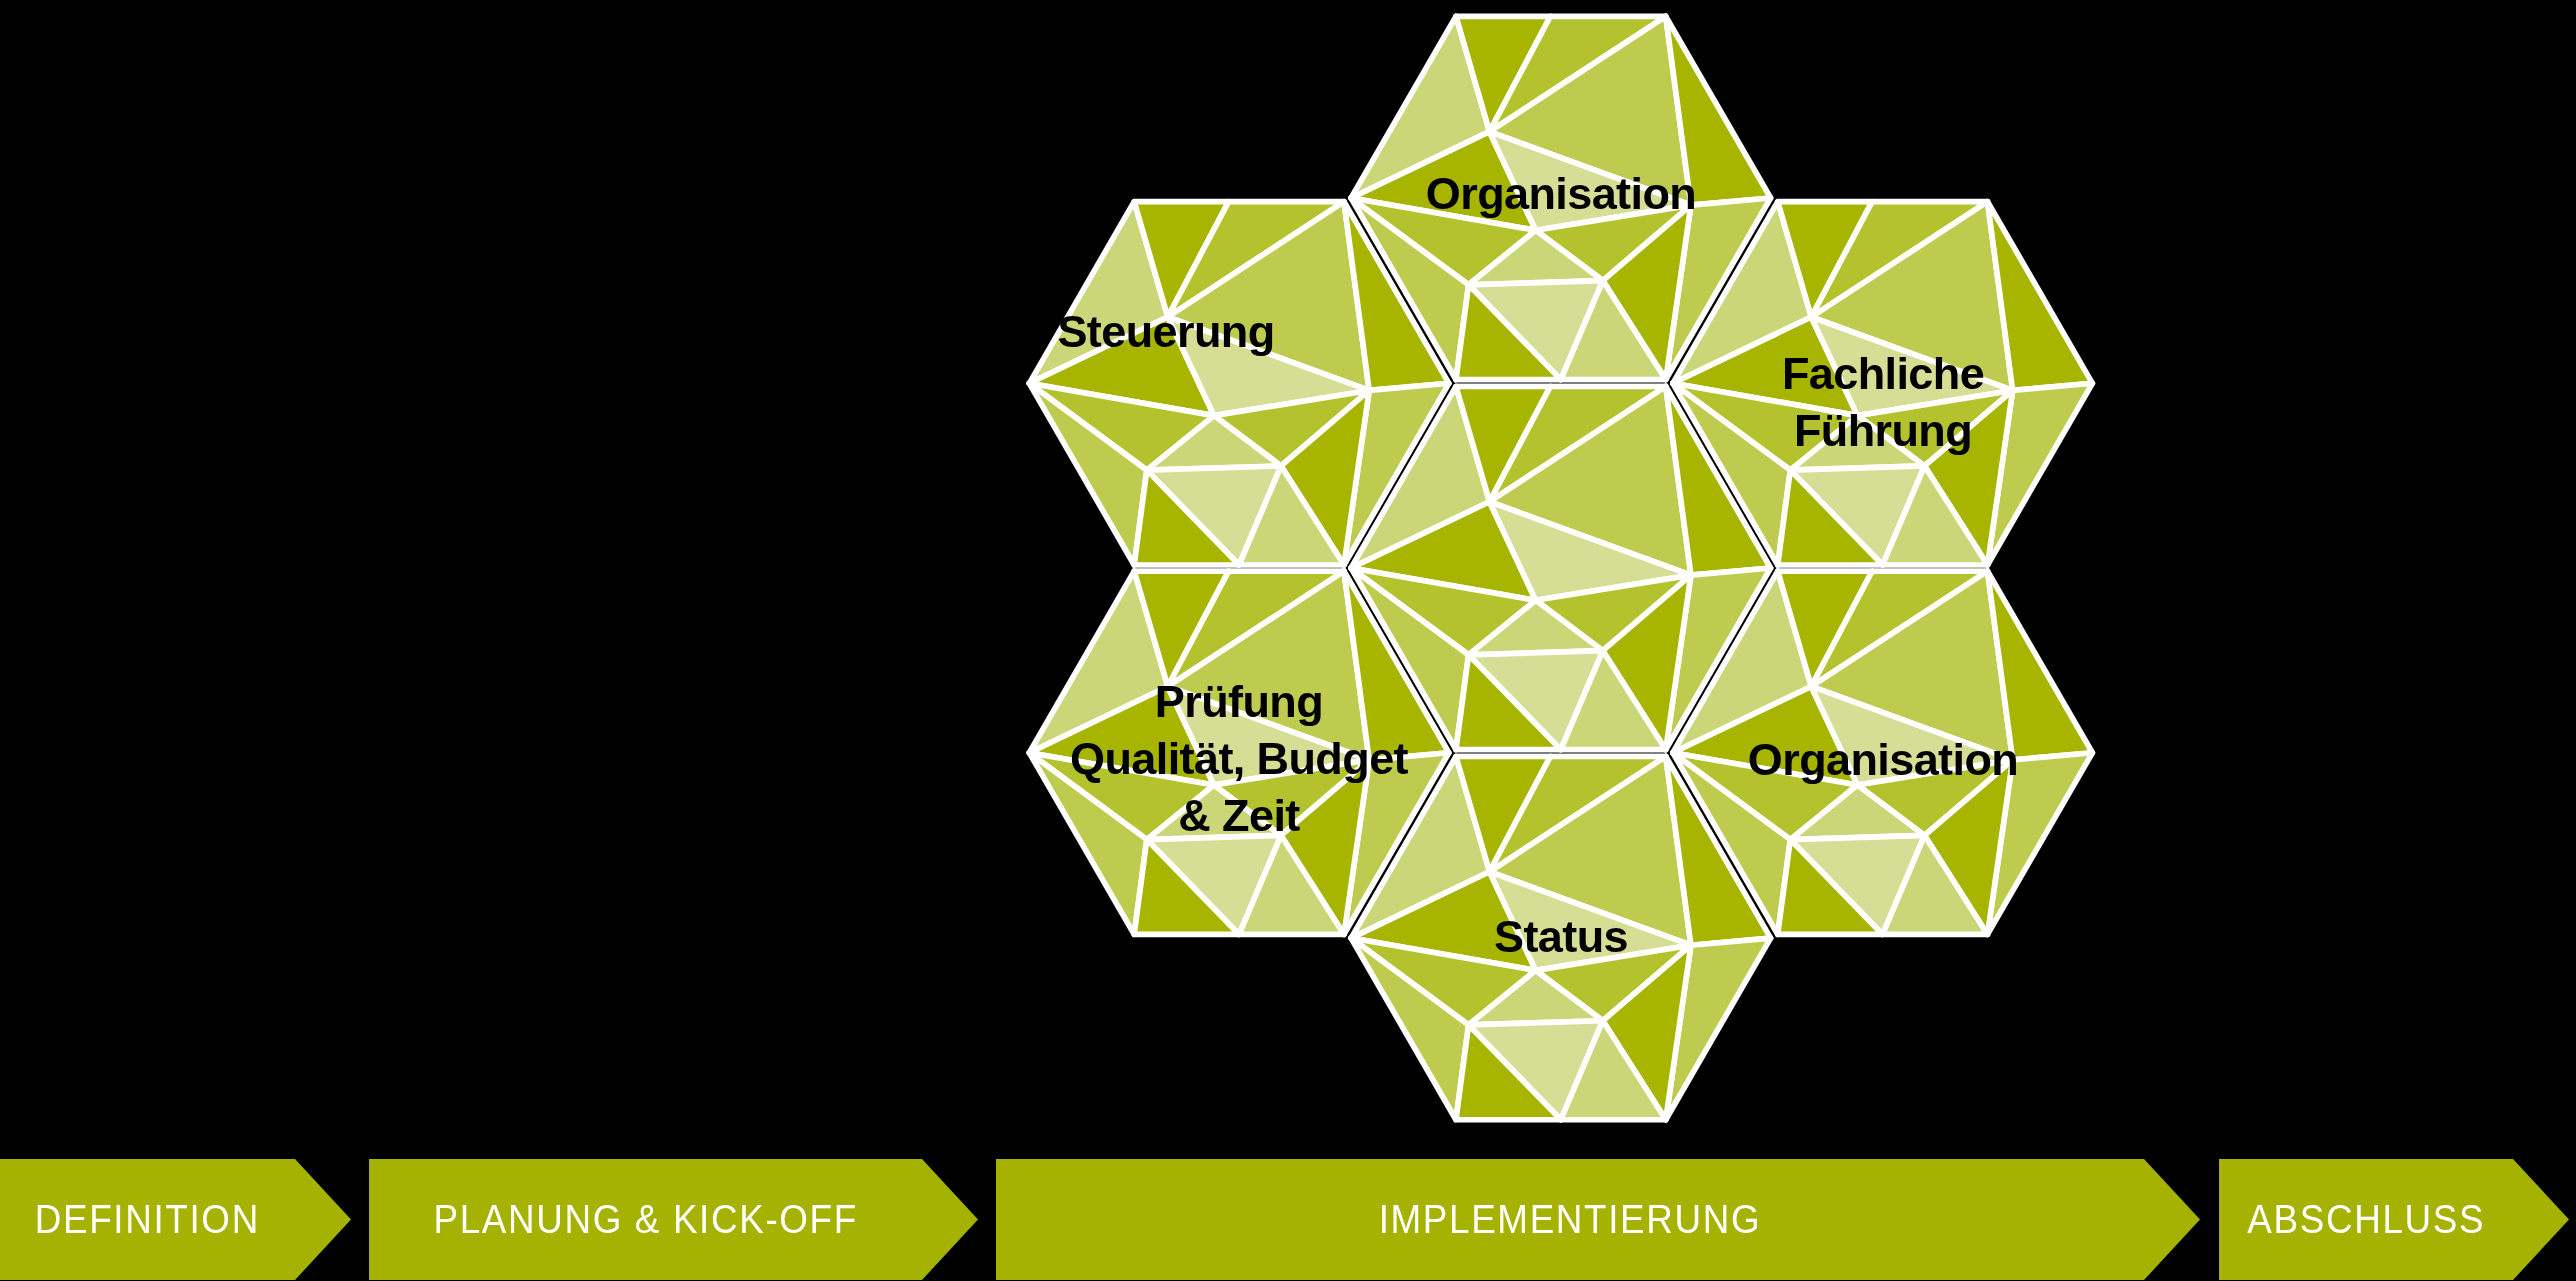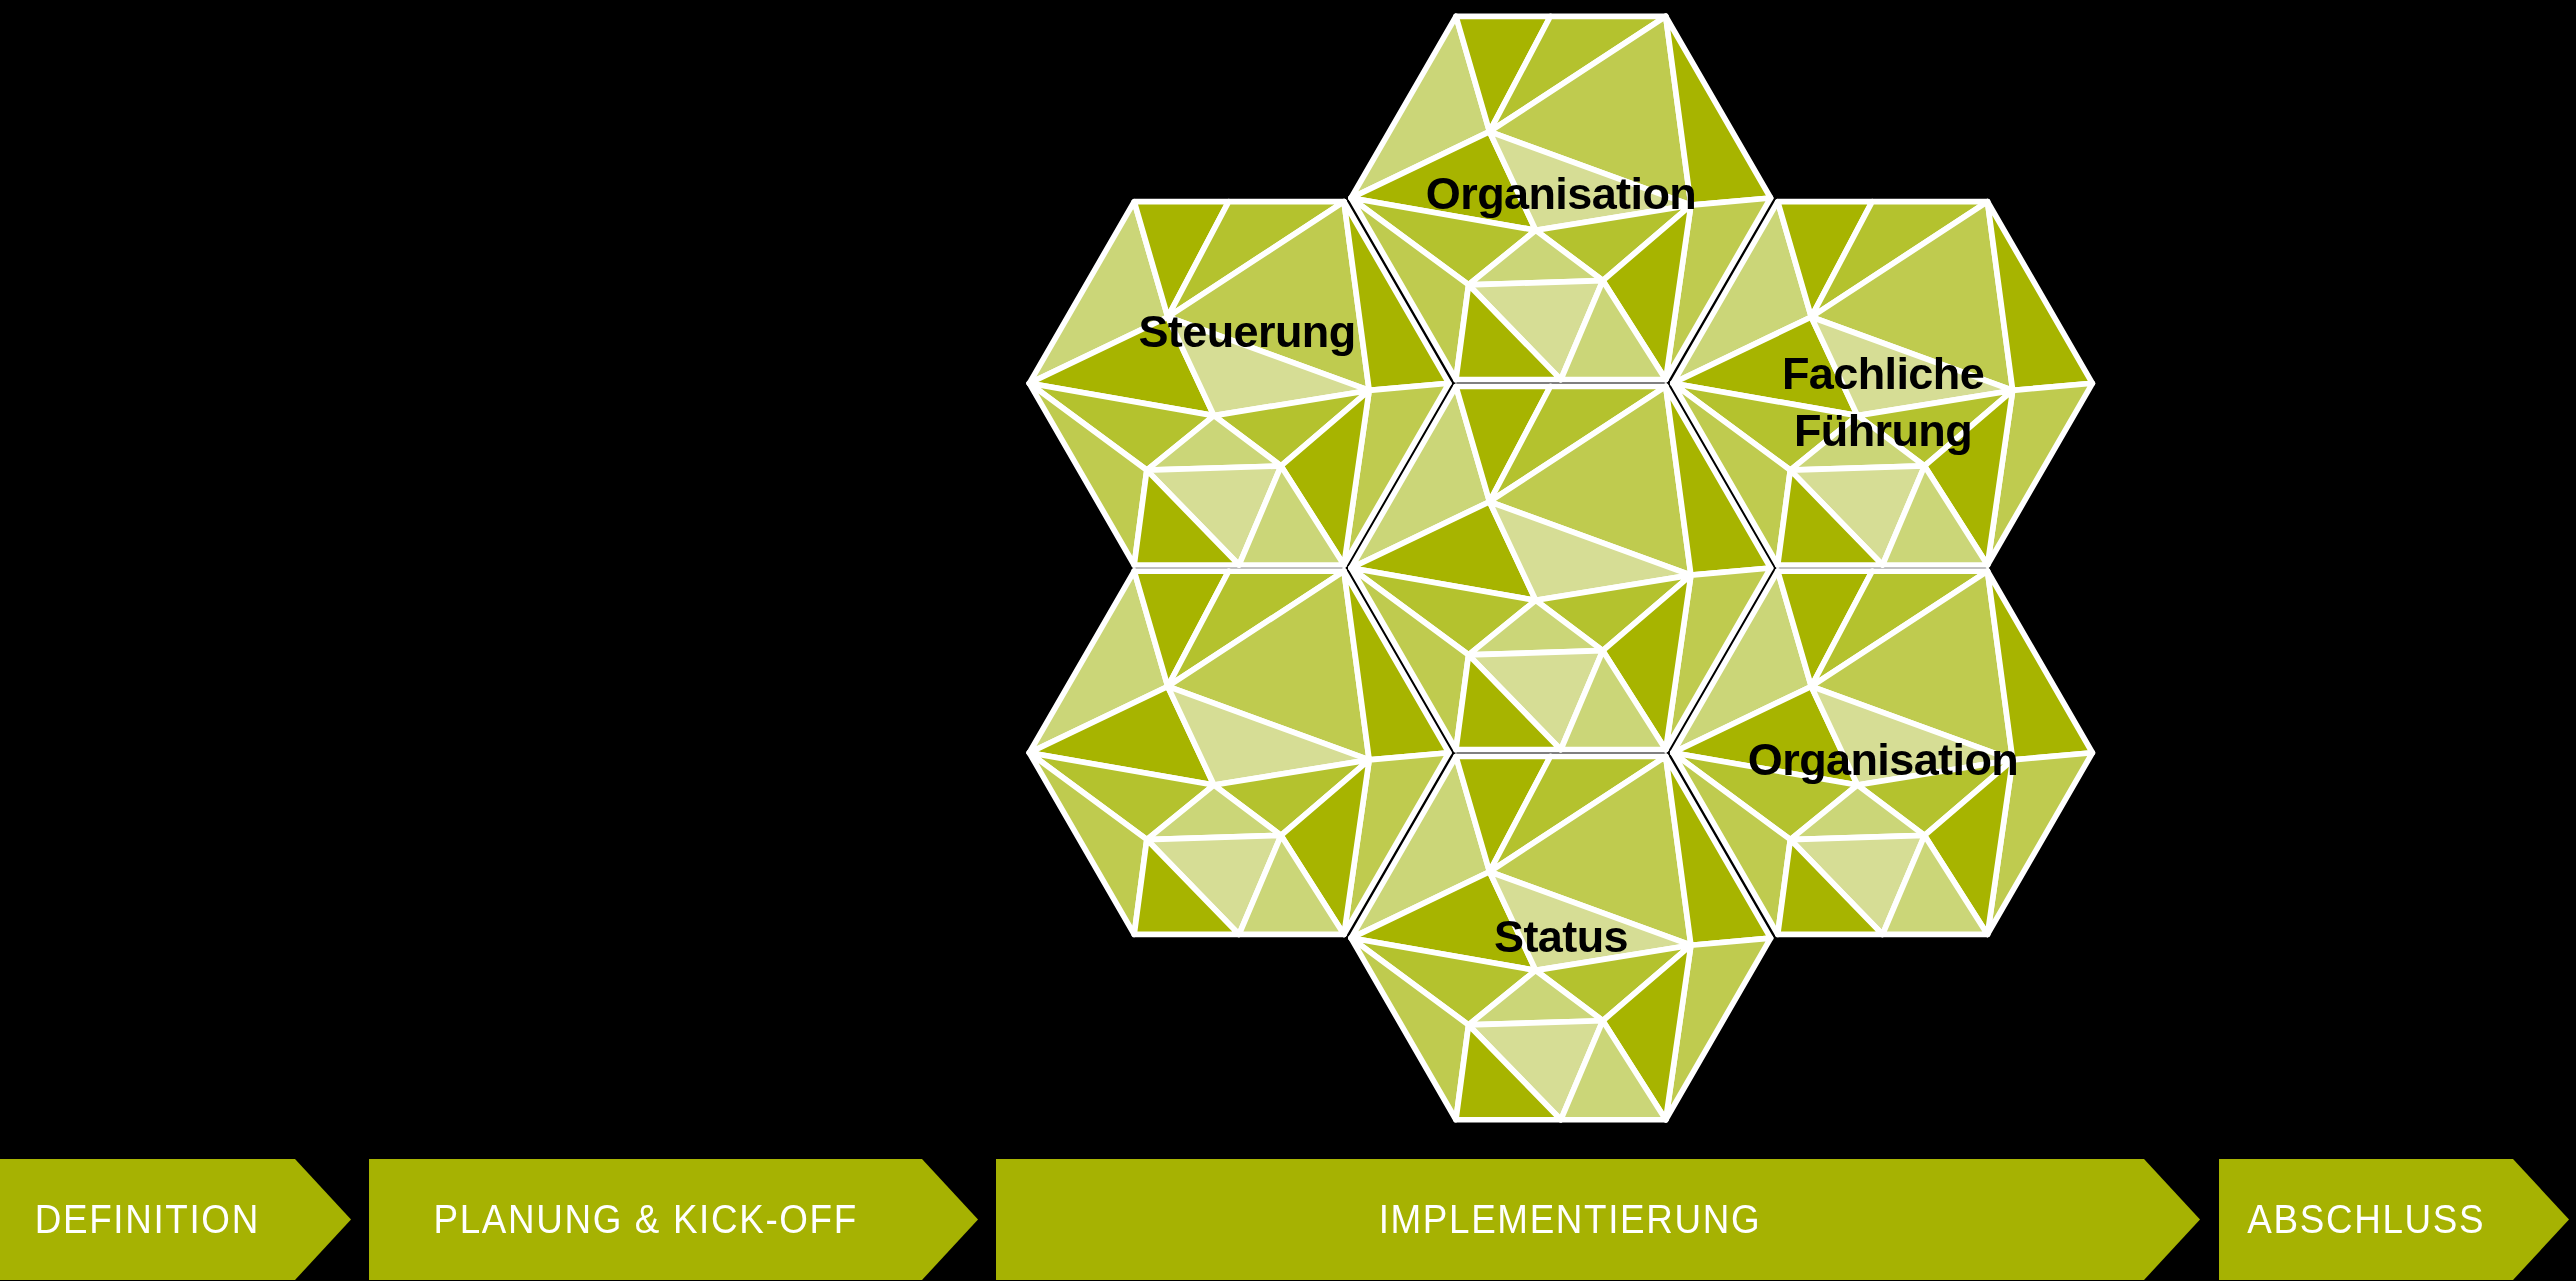--- a/index.html
+++ b/index.html
@@ -19,21 +19,21 @@
   .fl{fill:var(--facet-light);}
   .fxl{fill:var(--facet-xlight);}
 
   .hex-label{
     position:absolute;transform:translate(-50%,-50%);
     color:var(--label-text);
     font-size:45px;font-weight:700;line-height:57px;letter-spacing:-0.6px;
     text-align:center;white-space:pre-line;z-index:2;
   }
   .lbl-kommunikation{left:1561px;top:193px;}
-  .lbl-steuerung{left:1247px;top:331px;text-align:right;}
+  .lbl-steuerung{left:1166px;top:331px;text-align:right;}
   .lbl-fachliche{left:1883px;top:402px;}
   .lbl-pruefung{left:1239px;top:758px;}
   .lbl-organisation{left:1883px;top:759px;}
   .lbl-status{left:1561px;top:936px;}
 
   .process-bar{position:absolute;left:0;top:1159px;width:2112px;height:121px;border-radius:30px;}
   .stage-arrow{
     position:absolute;top:0;height:121px;background:var(--arrow-fill);
     clip-path:polygon(0 0, calc(100% - 56px) 0, 100% 50%, calc(100% - 56px) 100%, 0 100%);
     display:flex;align-items:center;justify-content:center;
@@ -81,20 +81,23 @@
     <use href="#facets" transform="translate(2238,640) scale(3.475)"></use>
     <use href="#facets" transform="translate(1705,946) scale(3.475)"></use>
     <use href="#facets" transform="translate(2771,946) scale(3.475)"></use>
     <use href="#facets" transform="translate(2238,1253) scale(3.475)"></use>
   </svg>
 
   <div class="hex-label lbl-kommunikation">Organisation</div>
   <div class="hex-label lbl-steuerung">Steuerung</div>
   <div class="hex-label lbl-fachliche">Fachliche
 Führung</div>
+  <div class="hex-label lbl-pruefung">Prüfung
+Qualität, Budget
+&amp; Zeit</div>
   <div class="hex-label lbl-organisation">Organisation</div>
   <div class="hex-label lbl-status">Status</div>
 
   <div class="process-bar">
     <div class="stage-arrow a-definition">
       <span class="arrow-label">DEFINITION</span>
     </div>
     <div class="stage-arrow a-implementierung">
       <span class="arrow-label">IMPLEMENTIERUNG</span>
     </div>

